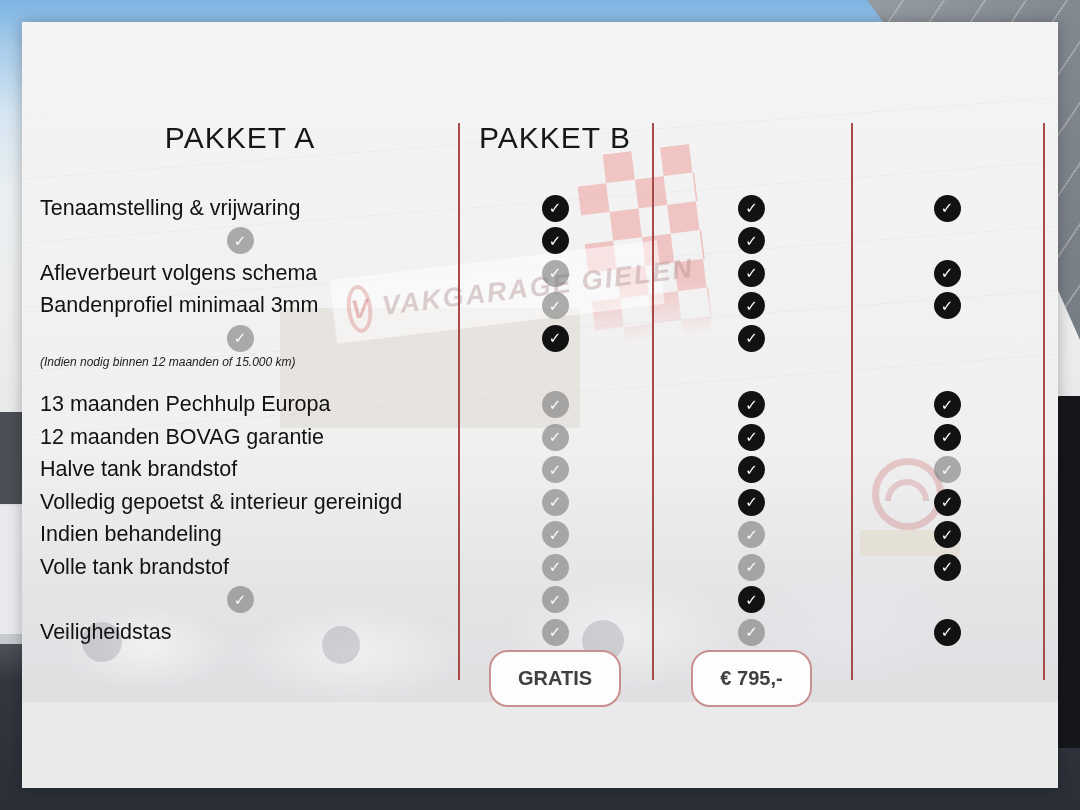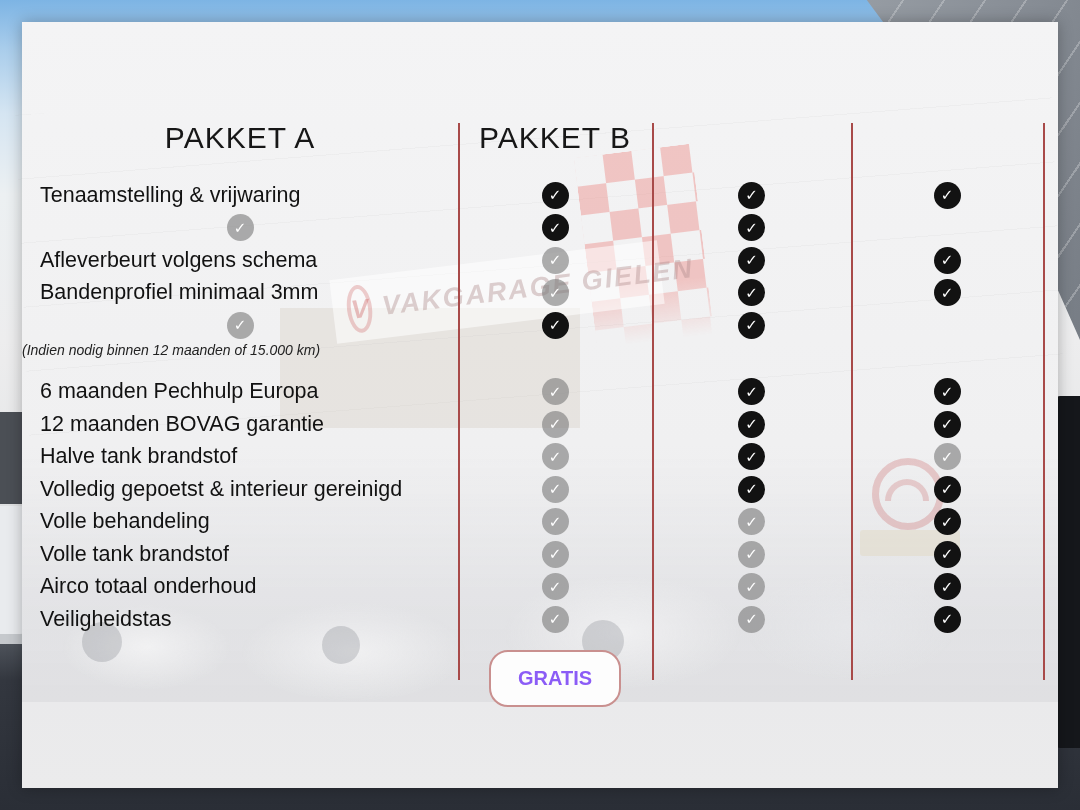--- a/index.html
+++ b/index.html
@@ -89,48 +89,48 @@
   
   .table{position:absolute;left:0;top:0;width:937px;height:766px;}
   .vline{position:absolute;top:101px;width:2px;height:557px;background:#a84a49;}
   .vl-0{left:436px;} .vl-1{left:630px;} .vl-2{left:829px;} .vl-3{left:1021px;}
   .headers{position:absolute;left:0;top:96px;width:1036px;height:40px;display:grid;
     grid-template-columns:436px 194px 199px 192px;}
   .pkg-header{
     grid-row:1;display:flex;align-items:center;justify-content:center;
     font-size:30px;letter-spacing:1px;color:#171717;
   }
-  .rows{position:absolute;left:0;top:157px;width:1036px;}
+  .rows{position:absolute;left:0;top:170px;width:1036px;}
   .frow{display:grid;grid-template-columns:436px 194px 199px 192px;height:32.5px;}
   .frow.note-row{height:26px;}
   .frow.gap{height:8px;}
   .flabel{
     display:flex;align-items:center;padding-left:18px;
     font-size:21.5px;color:#121212;white-space:nowrap;
   }
   .fnote{
-    display:flex;align-items:flex-start;
-    font-size:14px;font-style:italic;color:#222;
+    display:flex;align-items:flex-start;padding-left:18px;
+    font-size:12px;font-style:italic;color:#222;
   }
   .ccell{display:flex;align-items:center;justify-content:center;}
   .chk{
     width:27px;height:27px;border-radius:50%;
     display:flex;align-items:center;justify-content:center;
     font-family:"DejaVu Sans", sans-serif;font-size:15px;font-weight:bold;color:#fff;
   }
   .chk.on{background:#121212;}
   .chk.off{background:rgba(125,125,125,.62);}
   
   .prices{position:absolute;left:0;top:628px;width:1036px;height:40px;display:grid;
     grid-template-columns:436px 194px 199px 192px;}
   .pcell{display:flex;align-items:center;justify-content:center;}
   .pill{
     min-width:60px;padding:15px 27px;border-radius:19px;
     border:2px solid #c9908f;background:#fdfdfd;
-    font-size:20px;font-weight:bold;color:#8b5cf6;white-space:nowrap;
+    font-size:20px;font-weight:bold;color:#404040;white-space:nowrap;
     text-align:right;
   }
 </style>
 </head>
 <body>
 
 <div class="bg">
   <div class="bg-base"></div>
   <div class="roof-wedge"></div>
   <div class="canopy-left"></div>
@@ -224,21 +224,21 @@
         </div>
         <div class="ccell">
           <span class="chk on">✓</span>
         </div>
       </div>
         <div class="frow note-row">
           <div class="fnote">(Indien nodig binnen 12 maanden of 15.000 km)</div>
         </div>
         <div class="frow gap"></div>
         <div class="frow">
-        <div class="flabel">6 maanden Pechhulp Europa</div>
+        <div class="flabel">13 maanden Pechhulp Europa</div>
         <div class="ccell">
           <span class="chk off">✓</span>
         </div>
         <div class="ccell">
           <span class="chk on">✓</span>
         </div>
         <div class="ccell">
           <span class="chk on">✓</span>
         </div>
       </div>
@@ -272,21 +272,21 @@
           <span class="chk off">✓</span>
         </div>
         <div class="ccell">
           <span class="chk on">✓</span>
         </div>
         <div class="ccell">
           <span class="chk on">✓</span>
         </div>
       </div>
         <div class="frow">
-        <div class="flabel">Volle behandeling</div>
+        <div class="flabel">Indien behandeling</div>
         <div class="ccell">
           <span class="chk off">✓</span>
         </div>
         <div class="ccell">
           <span class="chk off">✓</span>
         </div>
         <div class="ccell">
           <span class="chk on">✓</span>
         </div>
       </div>
@@ -296,21 +296,20 @@
           <span class="chk off">✓</span>
         </div>
         <div class="ccell">
           <span class="chk off">✓</span>
         </div>
         <div class="ccell">
           <span class="chk on">✓</span>
         </div>
       </div>
         <div class="frow">
-        <div class="flabel">Airco totaal onderhoud</div>
         <div class="ccell">
           <span class="chk off">✓</span>
         </div>
         <div class="ccell">
           <span class="chk off">✓</span>
         </div>
         <div class="ccell">
           <span class="chk on">✓</span>
         </div>
       </div>
@@ -326,16 +325,19 @@
           <span class="chk on">✓</span>
         </div>
       </div>
       </div>
 
     <div class="prices">
       <div></div>
       <div class="pcell">
           <div class="pill">GRATIS</div>
         </div>
+      <div class="pcell">
+          <div class="pill">€ 795,-</div>
+        </div>
     </div>
 
   </div>
 </div>
 
 </body></html>

